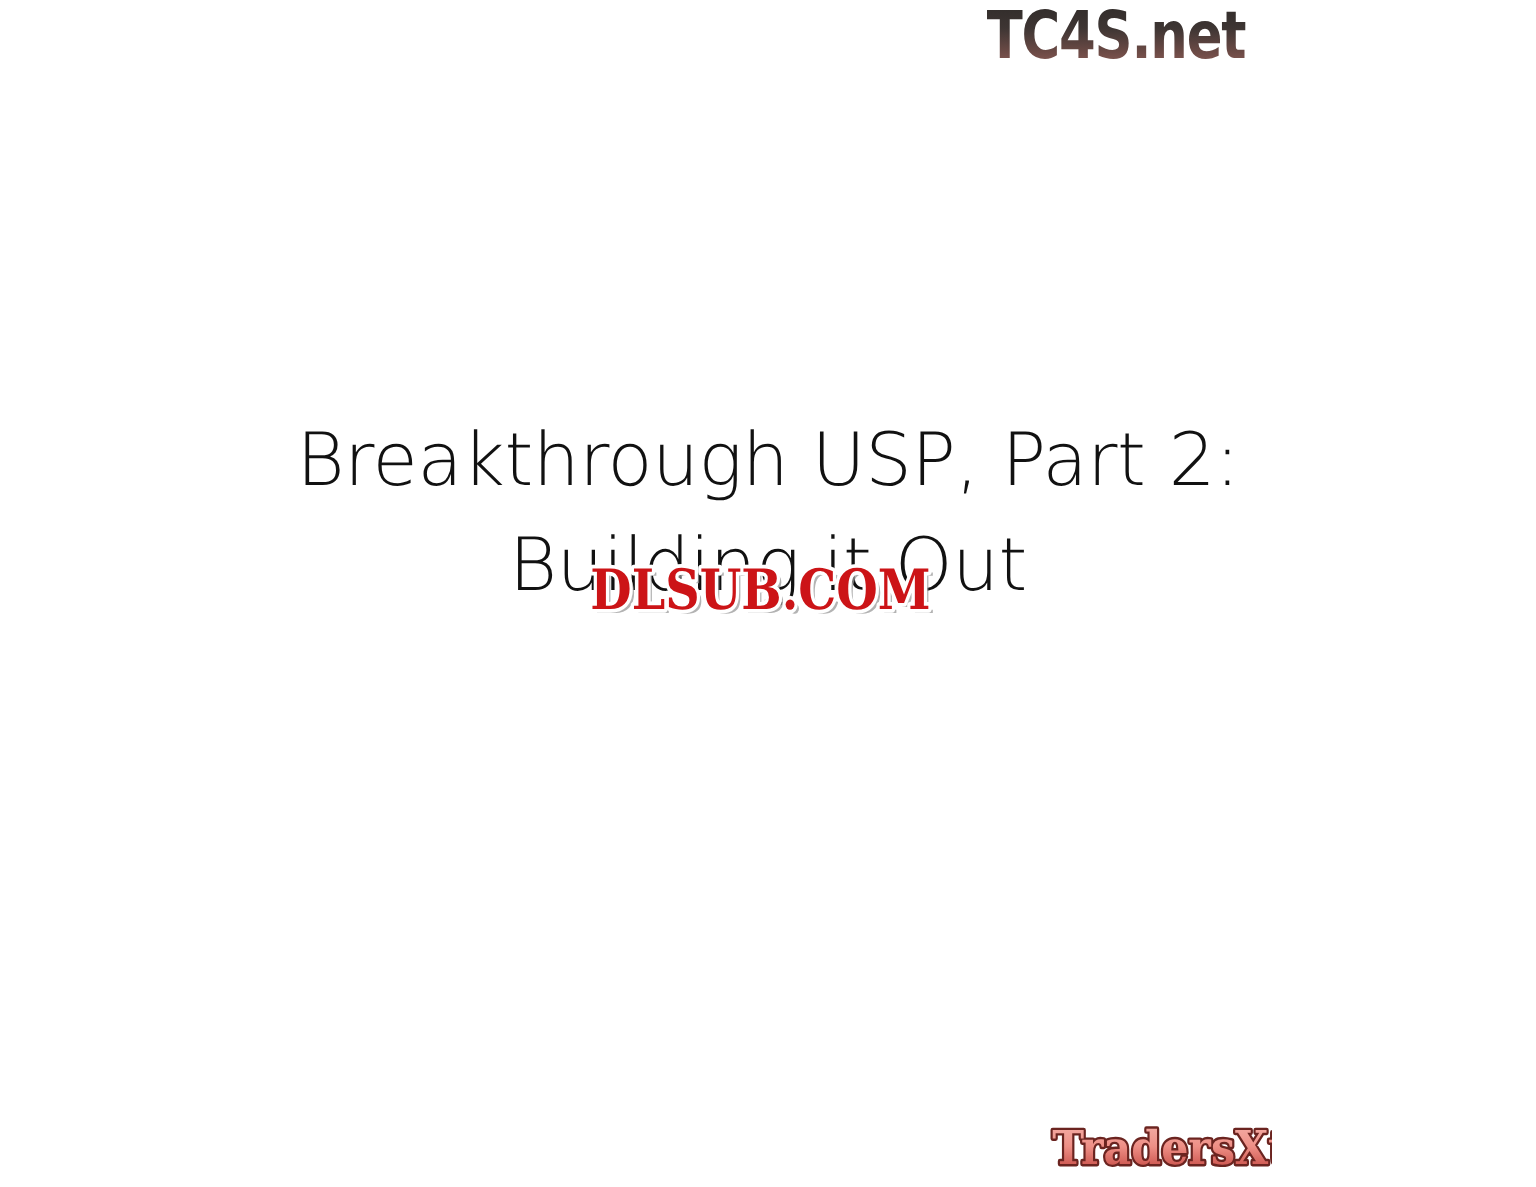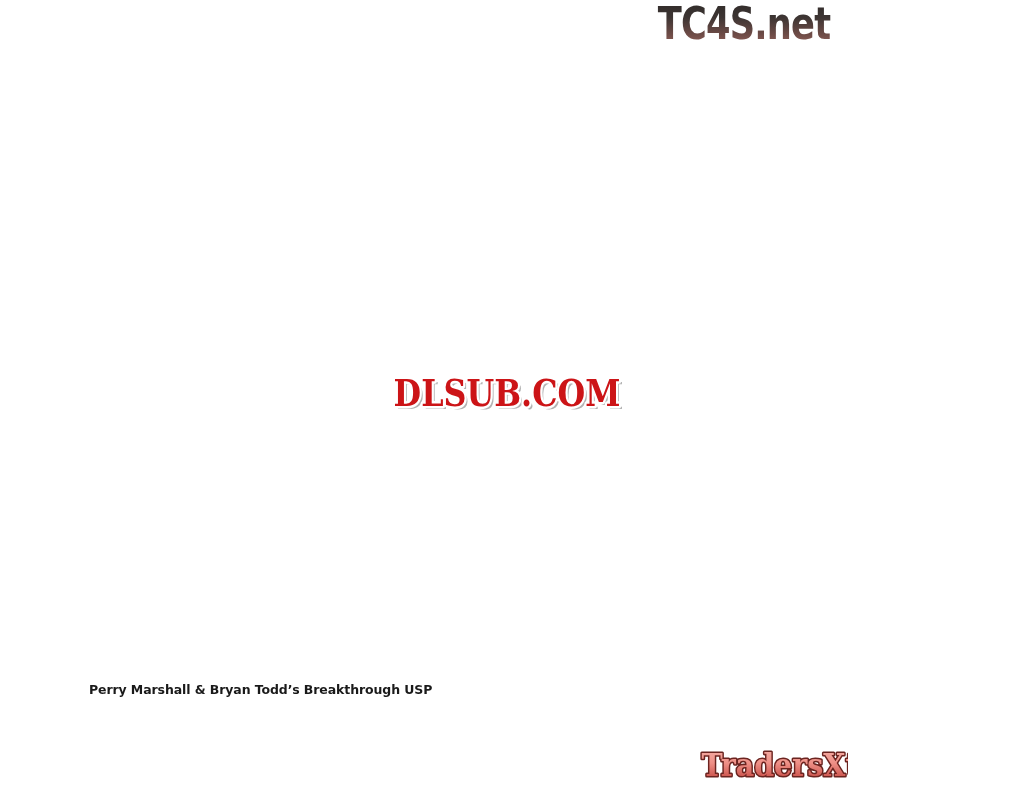--- a/index.html
+++ b/index.html
@@ -108,33 +108,36 @@
           <stop offset="0%" stop-color="#2e2a28"></stop>
           <stop offset="38%" stop-color="#3d3533"></stop>
           <stop offset="72%" stop-color="#6f4c47"></stop>
           <stop offset="100%" stop-color="#9d6760"></stop>
         </linearGradient>
       </defs>
       <text id="wm-tc4s-text" x="100" y="41" text-anchor="middle" font-family="&quot;DejaVu Sans&quot;, sans-serif" font-size="44" font-weight="bold" transform="scale(0.80,1)" transform-origin="100 41" style="letter-spacing:-1px" fill="url(#gradTc4s)">TC4S.net</text>
     </svg>
   </div>
 
+  <div id="title-block">
+    <span class="tline" id="title-line-1">Breakthrough USP, Part 2:</span>
+    <span class="tline" id="title-line-2">Building it Out</span>
+  </div>
 
   <div id="wm-dlsub">
     <svg width="300" height="56" viewBox="0 0 300 56" xmlns="http://www.w3.org/2000/svg">
 
       <text x="150" y="43" text-anchor="middle" font-family="&quot;DejaVu Serif&quot;, serif" font-size="37" font-weight="bold" transform="scale(0.86,1)" transform-origin="150 43" fill="#9a9a9a" opacity="0.75">DLSUB.COM</text>
 
       <text x="147" y="40" text-anchor="middle" font-family="&quot;DejaVu Serif&quot;, serif" font-size="37" font-weight="bold" transform="scale(0.86,1)" transform-origin="147 40" fill="none" stroke="#ffffff" stroke-width="5" stroke-linejoin="round">DLSUB.COM</text>
 
       <text x="147" y="40" text-anchor="middle" font-family="&quot;DejaVu Serif&quot;, serif" font-size="37" font-weight="bold" transform="scale(0.86,1)" transform-origin="147 40" fill="#cc1417">DLSUB.COM</text>
     </svg>
   </div>
 
-  <div id="footer-credit">Perry Marshall &amp; Bryan Todd’s Breakthrough USP</div>
 
   <div id="page-number">1</div>
 
   <div id="wm-traders">
     <svg width="330" height="52" viewBox="0 0 330 52" xmlns="http://www.w3.org/2000/svg">
       <defs>
         <linearGradient id="gradTx" x1="0" y1="0" x2="0" y2="1">
           <stop offset="0%" stop-color="#f5b0a8"></stop>
           <stop offset="45%" stop-color="#ee8f86"></stop>
           <stop offset="100%" stop-color="#bd3b35"></stop>

